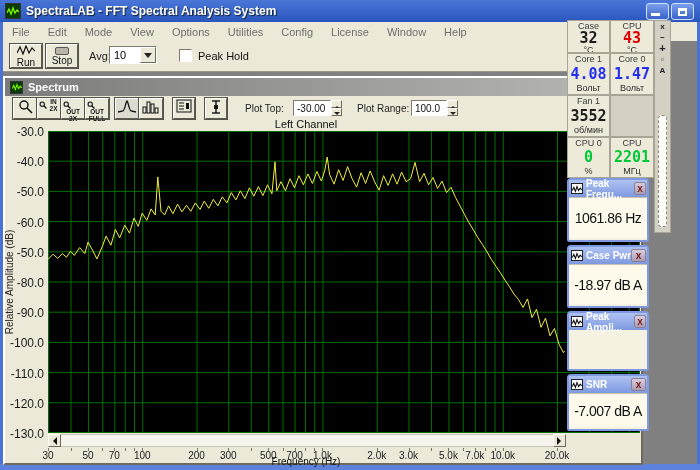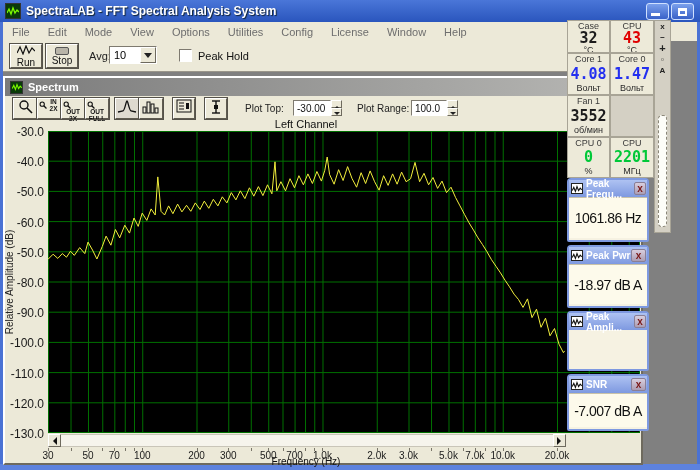--- a/index.html
+++ b/index.html
@@ -453,21 +453,21 @@
       <span class="w-value">1061.86 Hz</span>
     </div>
   </div>
   <div class="abs widget" id="widget-1">
     <div class="w-title">
       <span class="w-icon">
           <svg width="10" height="8" viewBox="0 0 12 10">
             <polyline points="0,7 2,3 4,8 6,2 8,7 10,4 12,6" fill="none" stroke="#111" stroke-width="1.4"></polyline>
           </svg>
         </span>
-      <span>Peak Pwr</span>
+      <span>Case Pwr</span>
       <span class="w-close">x</span>
     </div>
     <div class="w-body">
       <span class="w-value">-18.97 dB A</span>
     </div>
   </div>
   <div class="abs widget" id="widget-2">
     <div class="w-title">
       <span class="w-icon">
           <svg width="10" height="8" viewBox="0 0 12 10">

